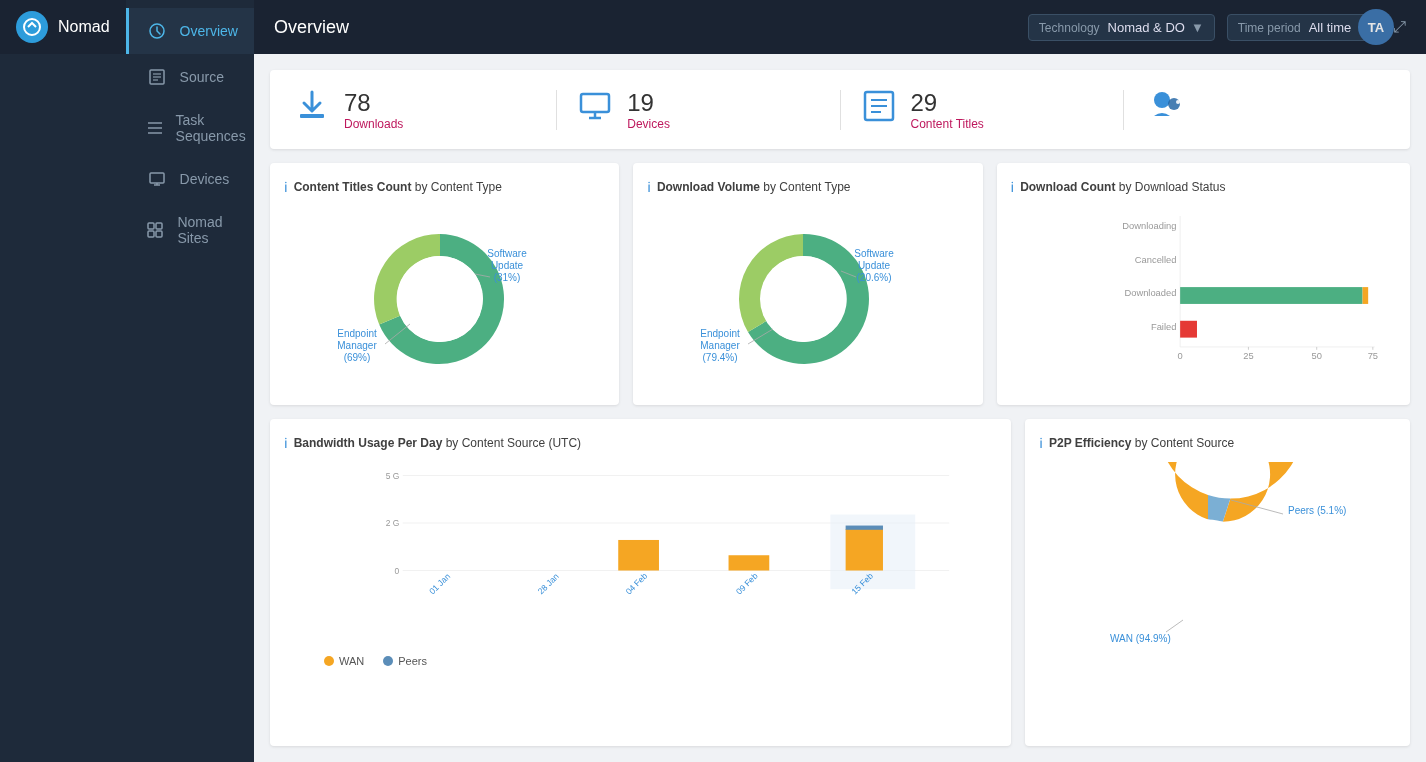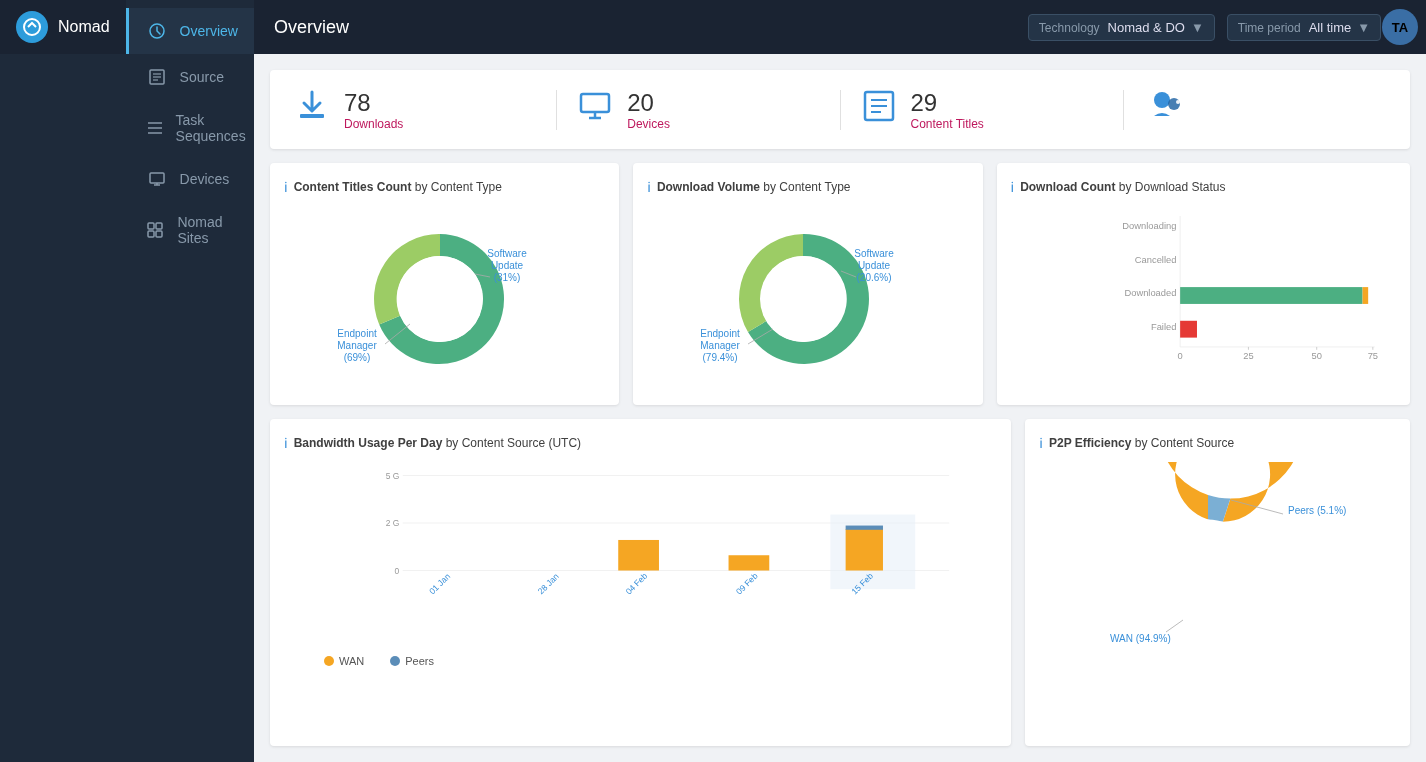--- a/index.html
+++ b/index.html
@@ -30,21 +30,21 @@
     
     
     .topbar { background: #1a2332; display: flex; align-items: center; padding: 0 20px; height: 54px; justify-content: space-between; }
     .topbar-title { color: white; font-size: 18px; font-weight: 400; }
     .topbar-controls { display: flex; align-items: center; gap: 12px; }
     .topbar-dropdown { display: flex; align-items: flex-end; background: #243447; border: 1px solid #3a4f65; color: #ccd; padding: 5px 10px; border-radius: 4px; cursor: pointer; min-width: 140px; }
     .topbar-dropdown .label { color: #8899aa; margin-right: 8px; font-size: 12px; }
     .topbar-dropdown .value { flex: 1; color: #dde; }
     .topbar-dropdown .arrow { color: #8899aa; margin-left: 6px; }
     .expand-btn { background: none; border: none; color: #8899aa; cursor: pointer; font-size: 16px; }
-    .avatar { width: 36px; height: 36px; border-radius: 50%; background: #3a6ea5; color: #000000; display: flex; align-items: center; justify-content: center; font-size: 13px; font-weight: 600; position: absolute; right: 8px; top: 9px; }
+    .avatar { width: 36px; height: 36px; border-radius: 50%; background: #3a6ea5; color: #e5e5e5; display: flex; align-items: center; justify-content: center; font-size: 13px; font-weight: 600; position: absolute; right: 32px; top: 9px; }
     
     
     .content { flex: 1; padding: 16px; overflow-y: auto; display: flex; flex-direction: column; gap: 14px; }
     
     
     .stats-bar { background: white; border-radius: 4px; padding: 18px 24px; display: flex; align-items: center; box-shadow: 0 1px 3px rgba(0,0,0,0.1); }
     .stat-item { display: flex; align-items: center; flex: 1; }
     .stat-icon { font-size: 28px; color: #3a90d9; margin-right: 14px; }
     .stat-value { font-size: 24px; font-weight: 300; color: #333; }
     .stat-label { font-size: 12px; color: #be185d; }
@@ -56,21 +56,21 @@
     .chart-title { font-size: 12px; color: #333; margin-bottom: 10px; display: flex; align-items: center; gap: 6px; }
     .chart-title .info-icon { color: #3a90d9; font-size: 14px; }
     .chart-title strong { font-weight: 600; }
     .chart-title span { color: #404040; }
     
     
     .bottom-row { display: flex; gap: 14px; flex: 1; }
     .bandwidth-card { background: white; border-radius: 4px; box-shadow: 0 1px 3px rgba(0,0,0,0.1); padding: 14px; flex: 2; }
     .p2p-card { background: white; border-radius: 4px; box-shadow: 0 1px 3px rgba(0,0,0,0.1); padding: 14px; flex: 1; }
     
-    .legend { display: flex; gap: 26px; align-items: center; margin-top: 8px; }
+    .legend { display: flex; gap: 19px; align-items: center; margin-top: 8px; }
     .legend-item { display: flex; align-items: center; gap: 5px; font-size: 11px; color: #555; }
     .legend-dot { width: 10px; height: 10px; border-radius: 50%; }
   </style>
 </head>
 <body>
 
 <div class="app">
 
   <nav class="sidebar">
     <div class="sidebar-header">
@@ -194,21 +194,21 @@
         <div class="stat-divider"></div>
         <div class="stat-item">
           <div class="stat-icon">
             <svg width="36" height="36" viewBox="0 0 36 36" fill="none">
                 <rect x="4" y="6" width="28" height="18" rx="2" stroke="#3a90d9" stroke-width="2.5"></rect>
                 <line x1="12" y1="30" x2="24" y2="30" stroke="#3a90d9" stroke-width="2.5"></line>
                 <line x1="18" y1="24" x2="18" y2="30" stroke="#3a90d9" stroke-width="2.5"></line>
               </svg>
           </div>
           <div>
-            <div class="stat-value">20</div>
+            <div class="stat-value">19</div>
             <div class="stat-label">Devices</div>
           </div>
         </div>
         <div class="stat-divider"></div>
         <div class="stat-item">
           <div class="stat-icon">
             <svg width="36" height="36" viewBox="0 0 36 36" fill="none">
                 <rect x="4" y="4" width="28" height="28" rx="2" stroke="#3a90d9" stroke-width="2.5"></rect>
                 <line x1="10" y1="12" x2="26" y2="12" stroke="#3a90d9" stroke-width="2"></line>
                 <line x1="10" y1="18" x2="26" y2="18" stroke="#3a90d9" stroke-width="2"></line>

